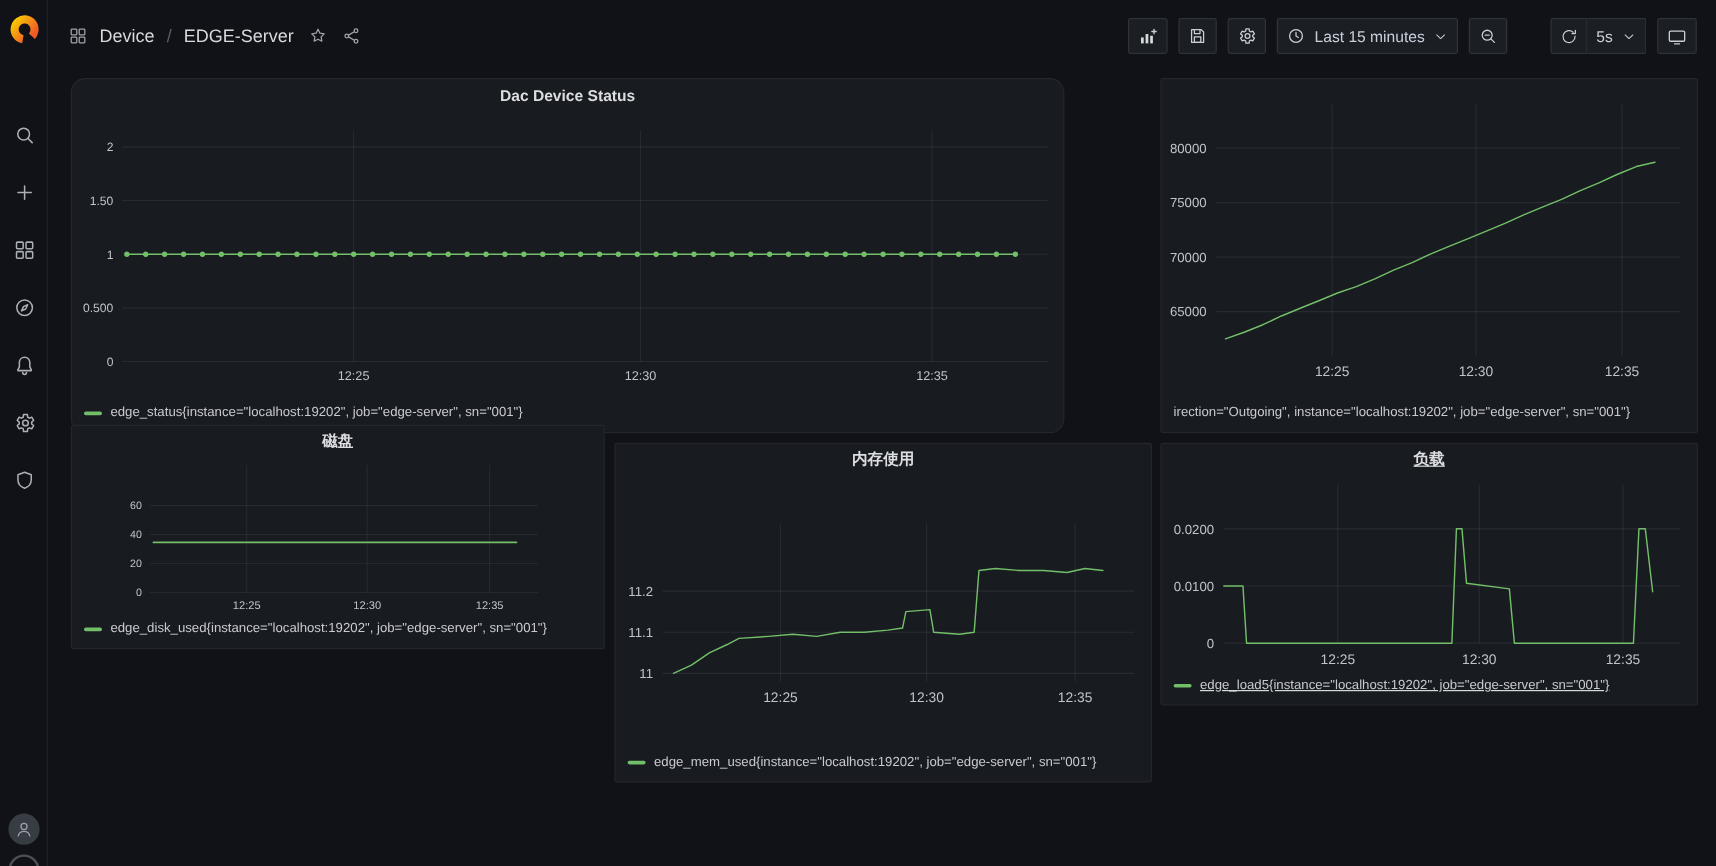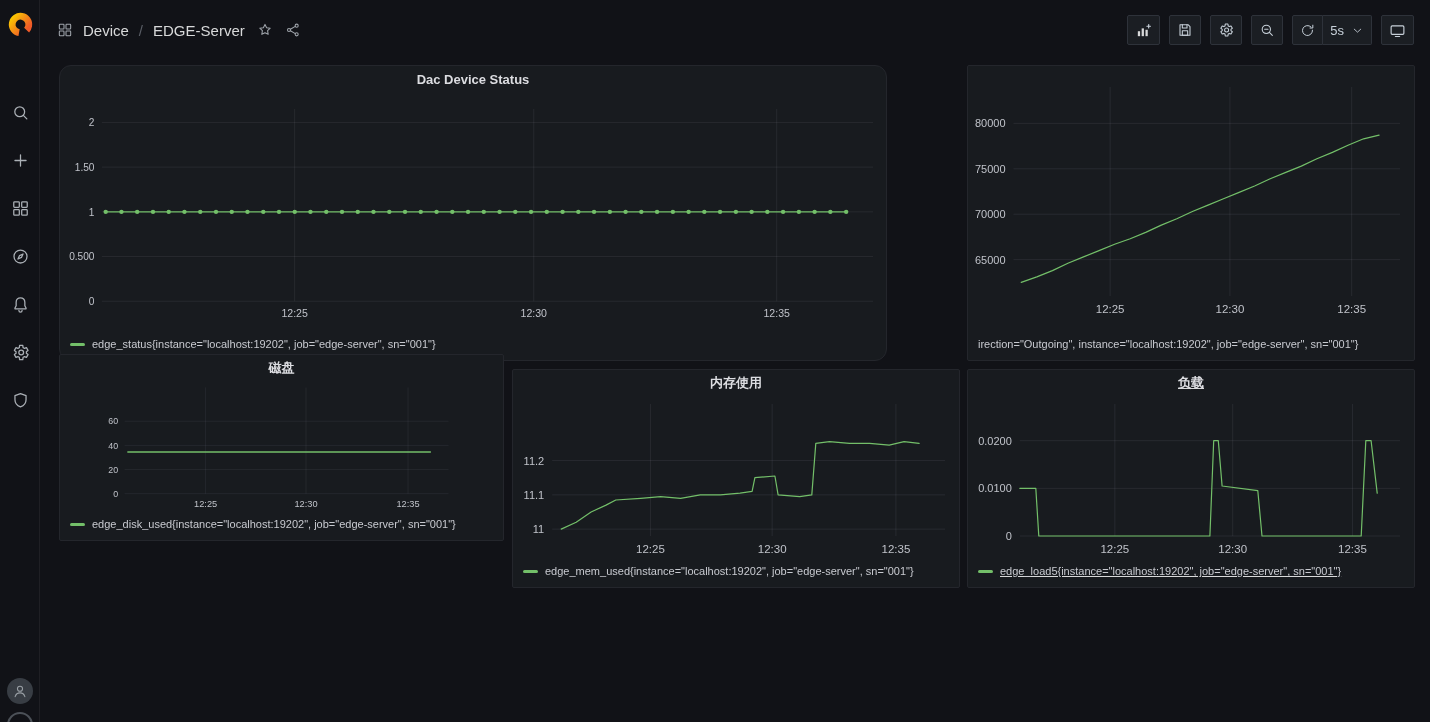--- a/index.html
+++ b/index.html
@@ -20,30 +20,30 @@
   
   .topnav{position:absolute;left:41px;top:0;width:1389px;height:60px;display:flex;align-items:center;padding:0 16px;box-sizing:border-box;}
   .breadcrumb{display:flex;align-items:center;gap:10px;font-size:15px;font-weight:500;}
   .crumb{color:#d8d9da;cursor:pointer;}
   .crumb-sep{color:#5a5e66;}
   .bc-action{display:flex;align-items:center;margin-left:2px;cursor:pointer;}
   .bc-action .icon{stroke:#9fa4ab;}
   .toolbar{margin-left:auto;display:flex;align-items:center;gap:9px;}
   .tbtn{display:flex;align-items:center;gap:7px;height:30px;min-width:30px;padding:0 7px;background:#1b1e23;border:1px solid #2e323a;border-radius:2px;color:#c7d0d9;font-size:13px;font-weight:500;box-sizing:border-box;cursor:pointer;}
   .tbtn .icon{stroke:#c7d0d9;}
-  .tgroup{display:flex;align-items:center;}
+  .tgroup{display:flex;align-items:center;margin-left:27px;}
   .tgroup .tbtn:first-child{border-radius:2px 0 0 2px;}
   .tgroup .tbtn:last-child{border-left:none;border-radius:0 2px 2px 0;}
 
   
   .panel{position:absolute;background:#181b1f;border:1px solid #24262c;border-radius:2px;box-sizing:border-box;display:flex;flex-direction:column;}
   #p1{left:59px;top:65px;width:828px;height:296px;border-radius:12px;}
   #p2{left:967px;top:65px;width:448px;height:296px;}
   #p3{left:59px;top:354px;width:445px;height:187px;text-align:center;}
-  #p4{left:512px;top:369px;width:448px;height:219px;}
+  #p4{left:512px;top:369px;width:448px;height:283px;}
   #p5{left:967px;top:369px;width:448px;height:219px;text-decoration:underline;}
   .panel-header{height:26px;flex:0 0 26px;display:flex;align-items:center;justify-content:center;cursor:pointer;}
   .panel-title{font-size:13px;font-weight:600;color:#dcdde1;margin:0;}
   .chart{flex:1 1 auto;width:100%;min-height:0;display:block;font-family:"Liberation Sans",sans-serif;}
   .legend{height:22px;flex:0 0 22px;display:flex;align-items:center;padding:0 10px 5px 10px;font-size:11px;color:#c8cad0;white-space:nowrap;overflow:hidden;cursor:pointer;}
   .legend-dash{flex:0 0 auto;width:15px;height:3px;border-radius:2px;background:#73bf69;margin-right:7px;}
 </style>
 </head>
 <body>
 
@@ -160,20 +160,30 @@
         <svg class="icon" width="16" height="16" viewBox="0 0 24 24">
           <path d="M4.5 4 h12 l3 3 v13 h-15 z"></path>
             <path d="M8 4 v5 h7 v-5"></path>
             <rect x="8" y="13" width="8" height="7"></rect>
         </svg>
       </button>
       <button class="tbtn">
         <svg class="icon" width="16" height="16" viewBox="0 0 24 24">
           <path d="M19.4 13c.04-.33.06-.66.06-1s-.02-.67-.06-1l2.1-1.65-2-3.46-2.5 1a7.3 7.3 0 0 0-1.73-1L14.9 3h-4l-.37 2.9c-.63.26-1.2.6-1.73 1l-2.5-1-2 3.46L6.4 11c-.04.33-.06.66-.06 1s.02.67.06 1l-2.1 1.65 2 3.46 2.5-1c.53.4 1.1.74 1.73 1l.37 2.89h4l.37-2.9c.63-.25 1.2-.6 1.73-1l2.5 1 2-3.45L19.4 13z"></path>
           <circle cx="12.9" cy="12" r="3"></circle>
+        </svg>
+      </button>
+      <button class="tbtn">
+        <svg class="icon" width="16" height="16" viewBox="0 0 24 24">
+          <circle cx="12" cy="12" r="8"></circle>
+            <polyline points="12 7.5 12 12 15 13.8"></polyline>
+        </svg>
+        <span>Last 15 minutes</span>
+        <svg class="icon" width="13" height="13" viewBox="0 0 24 24">
+          <polyline points="6 9.5 12 15 18 9.5"></polyline>
         </svg>
       </button>
       <button class="tbtn">
         <svg class="icon" width="16" height="16" viewBox="0 0 24 24">
           <circle cx="11" cy="11" r="6.2"></circle>
             <line x1="8.5" y1="11" x2="13.5" y2="11"></line>
             <line x1="15.6" y1="15.6" x2="20" y2="20"></line>
         </svg>
       </button>
       <div class="tgroup">

